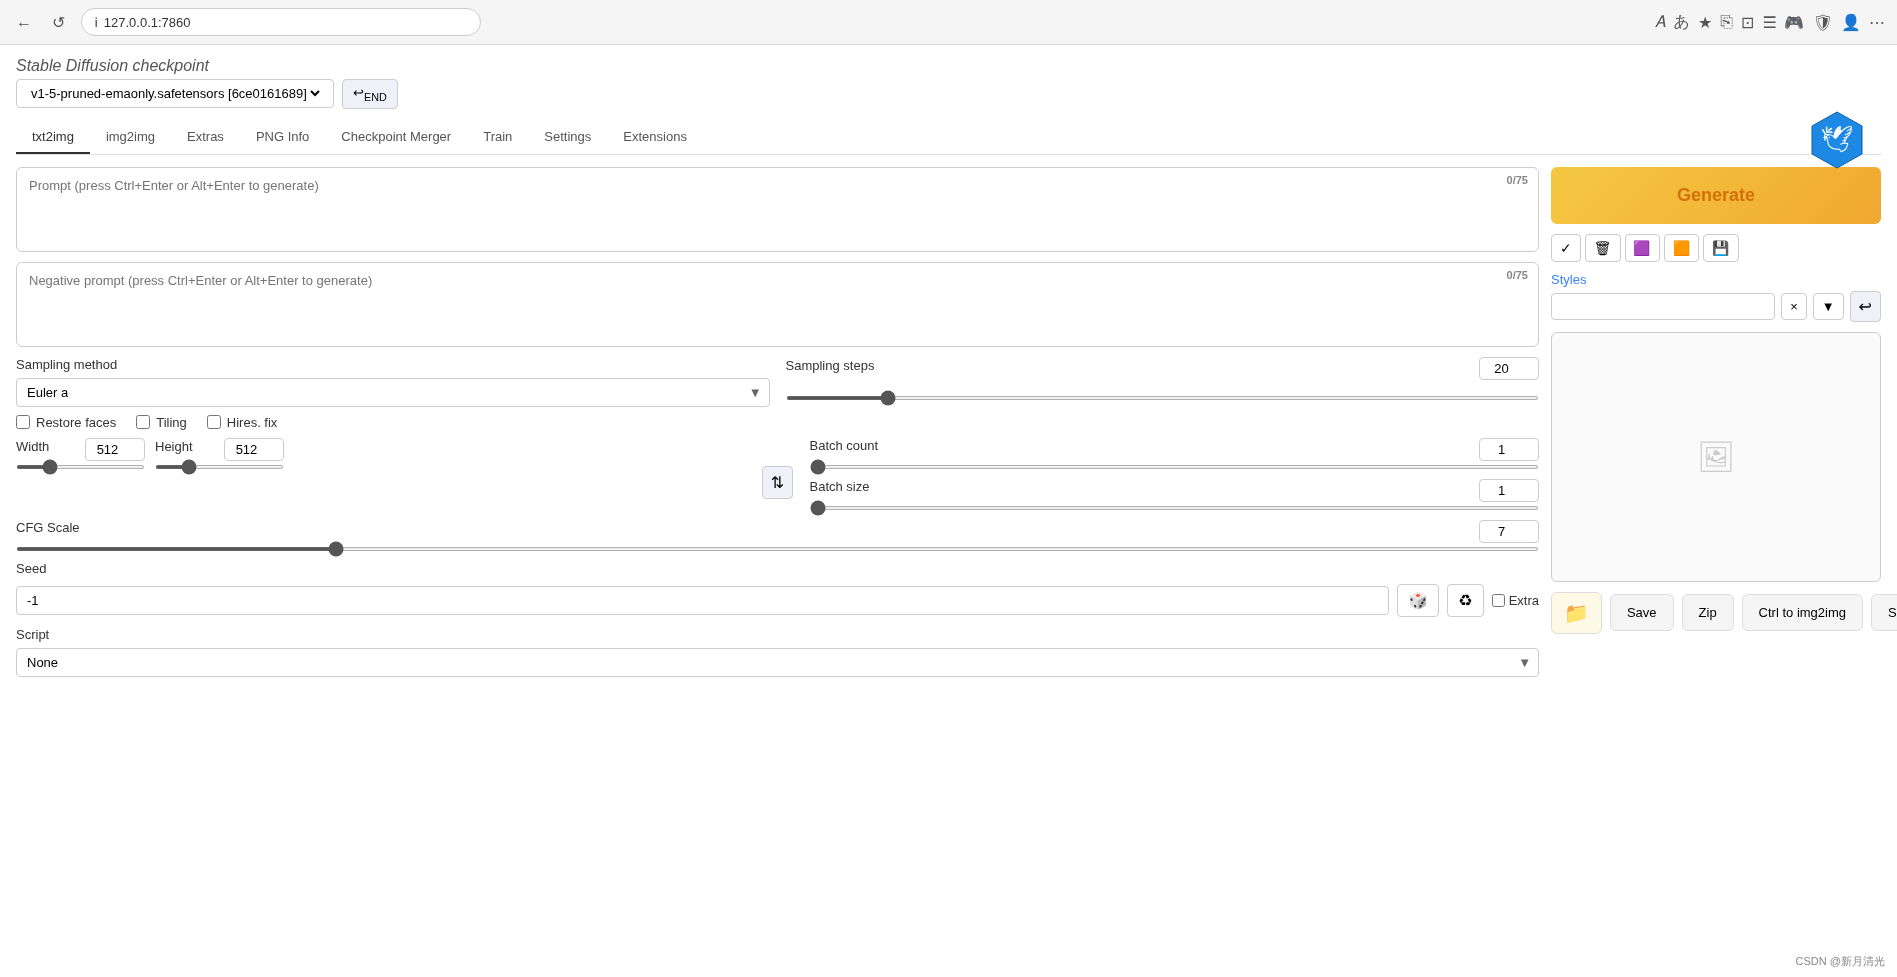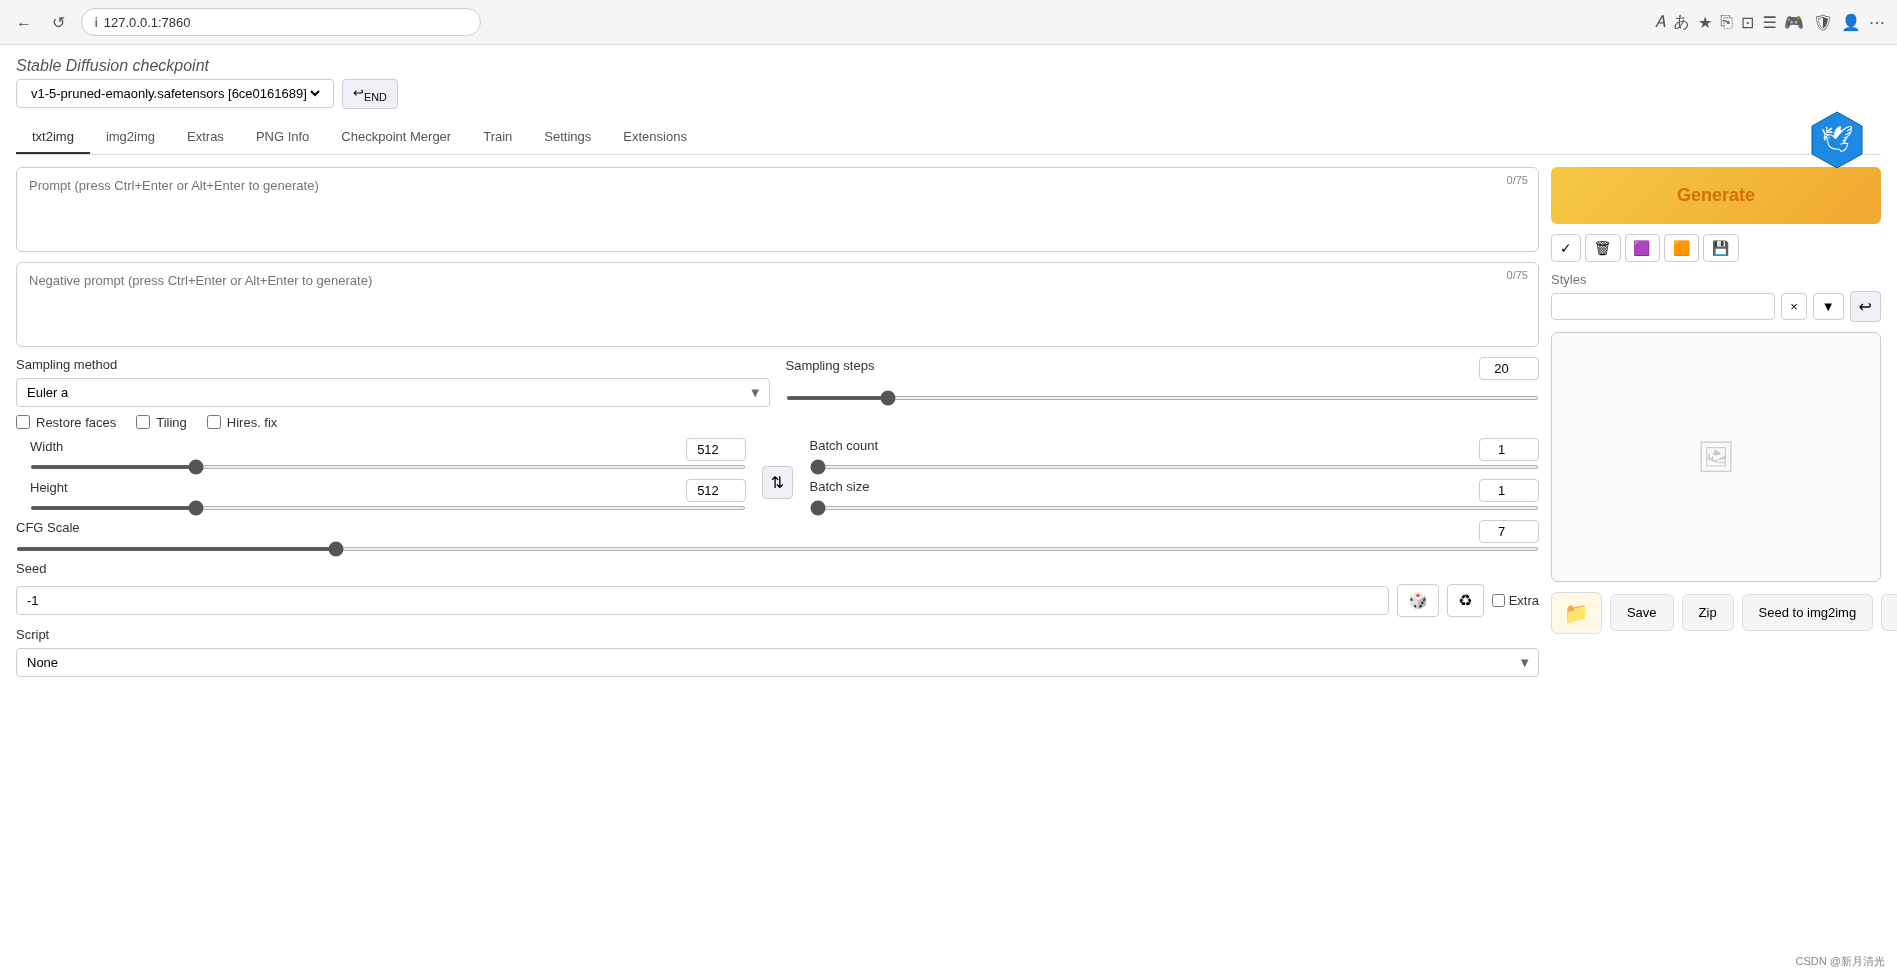--- a/index.html
+++ b/index.html
@@ -155,20 +155,21 @@
       font-family: inherit;
     }
     .prompt-counter {
       position: absolute;
       top: 6px;
       right: 8px;
       font-size: 11px;
       color: #888;
       background: white;
       padding: 0 2px;
+      font-weight: bold;
     }
 
     .sampling-row {
       display: grid;
       grid-template-columns: 1fr 1fr;
       gap: 16px;
       align-items: start;
     }
 
     .control-label {
@@ -357,21 +358,21 @@
       display: flex;
       align-items: center;
       justify-content: center;
     }
     .toolbar-btn.purple { color: #8b5cf6; }
     .toolbar-btn.orange { color: #f59e0b; }
     .toolbar-btn.blue { color: #3b82f6; }
 
     .styles-label {
       font-size: 13px;
-      color: #737373;
+      color: #3b82f6;
       margin-bottom: 4px;
     }
     .styles-row {
       display: flex;
       align-items: center;
       gap: 6px;
     }
     .styles-select-wrapper {
       flex: 1;
       position: relative;
@@ -572,21 +573,21 @@
           <span>Tiling</span>
         </label>
         <label class="checkbox-label">
           <input type="checkbox" style="">
           <span>Hires. fix</span>
         </label>
       </div>
 
       <div style="display: grid; grid-template-columns: 1fr 40px 1fr; gap: 12px; align-items: start;">
 
-        <div style="display: flex; flex-direction: column; gap: 10px; margin-left: 14px;">
+        <div style="display: flex; flex-direction: row; gap: 10px;">
 
           <div class="dim-col">
             <div class="dim-header">
               <span class="control-label">Width</span>
               <input type="number" class="dim-value" value="512" style="">
             </div>
             <input type="range" min="64" max="2048" value="512" style="">
           </div>
 
           <div class="dim-col">
@@ -710,21 +711,21 @@
         <span class="image-placeholder-icon">🖼</span>
       </div>
 
       
       <div class="action-buttons">
         <button class="action-btn folder">
           <span>📁</span>
         </button>
         <button class="action-btn">Save</button>
         <button class="action-btn">Zip</button>
-        <button class="action-btn">Seed to img2img</button>
+        <button class="action-btn">Ctrl to img2img</button>
         <button class="action-btn">Send to inpaint</button>
 
       </div>
     </div>
   </div>
 </div>
 
 <div class="watermark">CSDN @新月清光</div>
 
 </body></html>

